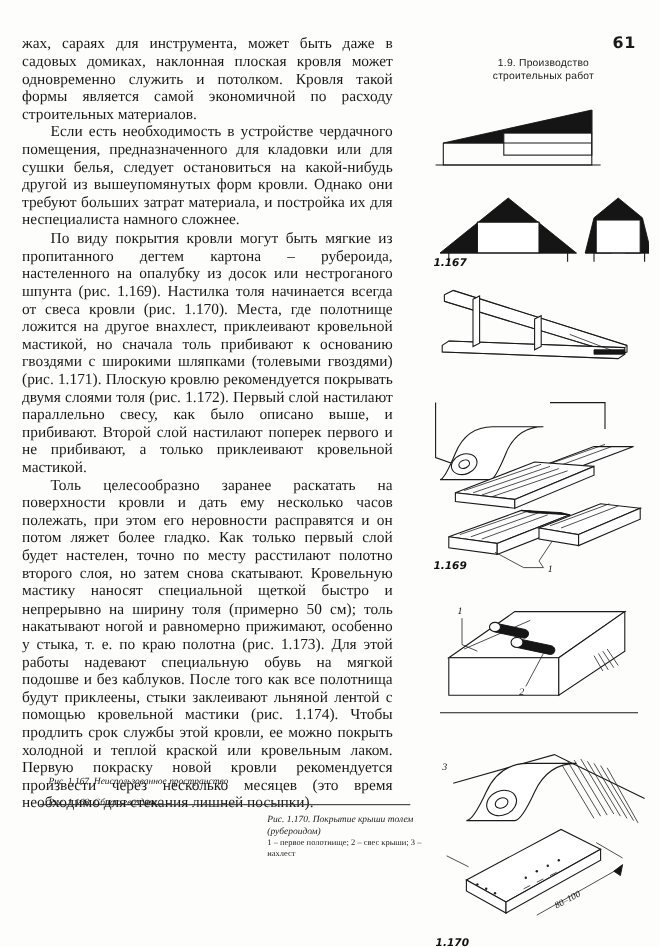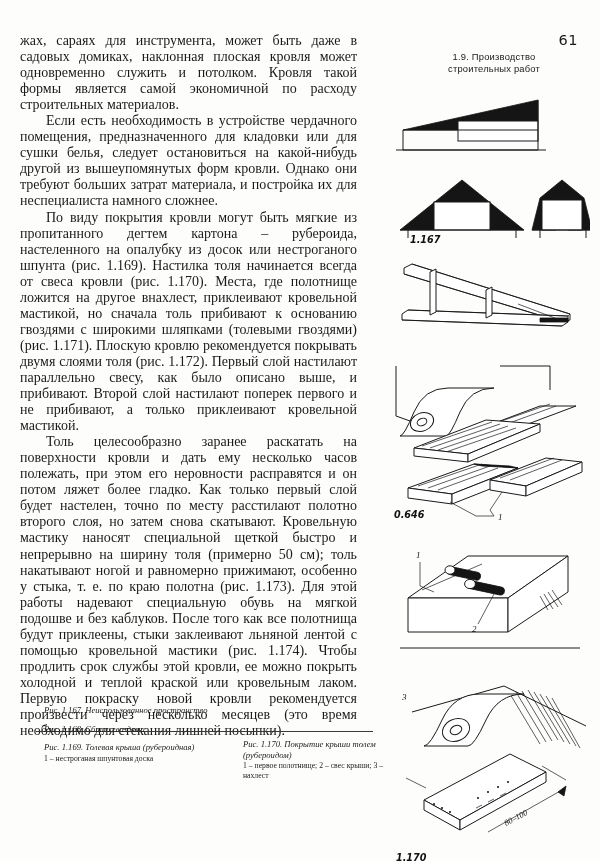--- a/index.html
+++ b/index.html
@@ -22,21 +22,21 @@
     height: 861px;
     background: #fdfdfc;
   }
 
   
   .page-number {
     position: absolute;
     right: 22px;
     top: 32px;
     font-family: "DejaVu Sans", sans-serif;
-    font-weight: normal;
+    font-weight: bold;
     font-size: 14.5px;
     letter-spacing: 0.5px;
   }
   .running-head {
     position: absolute;
     right: 22px;
     top: 51px;
     width: 168px;
     text-align: center;
     font-family: Liberation Sans, sans-serif;
@@ -150,24 +150,20 @@
     <p class="indent">Если есть необходимость в устройстве чердачного помещения, предназначенного для кладовки или для сушки белья, следует остановиться на какой-нибудь другой из вышеупомянутых форм кровли. Однако они требуют больших затрат материала, и постройка их для неспециалиста намного сложнее.</p>
     <p class="indent">По виду покрытия кровли могут быть мягкие из пропитанного дегтем картона – рубероида, настеленного на опалубку из досок или нестроганого шпунта (рис. 1.169). Настилка толя начинается всегда от свеса кровли (рис. 1.170). Места, где полотнище ложится на другое внахлест, приклеивают кровельной мастикой, но сначала толь прибивают к основанию гвоздями с широкими шляпками (толевыми гвоздями) (рис. 1.171). Плоскую кровлю рекомендуется покрывать двумя слоями толя (рис. 1.172). Первый слой настилают параллельно свесу, как было описано выше, и прибивают. Второй слой настилают поперек первого и не прибивают, а только приклеивают кровельной мастикой.</p>
     <p class="indent">Толь целесообразно заранее раскатать на поверхности кровли и дать ему несколько часов полежать, при этом его неровности расправятся и он потом ляжет более гладко. Как только первый слой будет настелен, точно по месту расстилают полотно второго слоя, но затем снова скатывают. Кровельную мастику наносят специальной щеткой быстро и непрерывно на ширину толя (примерно 50 см); толь накатывают ногой и равномерно прижимают, особенно у стыка, т. е. по краю полотна (рис. 1.173). Для этой работы надевают специальную обувь на мягкой подошве и без каблуков. После того как все полотнища будут приклеены, стыки заклеивают льняной лентой с помощью кровельной мастики (рис. 1.174). Чтобы продлить срок службы этой кровли, ее можно покрыть холодной и теплой краской или кровельным лаком. Первую покраску новой кровли рекомендуется произвести через несколько месяцев (это время необходимо для стекания лишней посыпки).</p>
   </div>
 
   <div class="rule"></div>
 
   <div class="caption-left">
     <div class="cap">Рис. 1.167. Неиспользованное пространство</div>
     <div class="cap">Рис. 1.168. Сбито гвоздями</div>
-    <div class="cap">
-      <span>Рис. 1.169. Толевая крыша (рубероидная)</span>
-      <div class="legend">1 – нестроганая шпунтовая доска</div>
-    </div>
   </div>
 
   <div class="caption-right">
     <div class="cap">
       <span>Рис. 1.170. Покрытие крыши толем (рубероидом)</span>
       <div class="legend">1 – первое полотнище; 2 – свес крыши; 3 – нахлест</div>
     </div>
   </div>
 
   <div class="fig-col">
@@ -186,21 +182,21 @@
         <polyline class="ln" points="18,142 18,178 126,178 126,142"></polyline>
         <line class="ln" x1="10" y1="142" x2="134" y2="142"></line>
         <line class="ln" x1="4" y1="178" x2="140" y2="178"></line>
 
         <polygon class="blk" points="142,142 150,110 172,92 194,110 202,142 178,142 178,116 166,116 166,142"></polygon>
         <rect class="wht" x="152" y="112" width="40" height="30"></rect>
         <polyline class="ln" points="150,142 150,178 196,178 196,142"></polyline>
         <line class="ln" x1="142" y1="142" x2="202" y2="142"></line>
         <line class="ln" x1="138" y1="178" x2="206" y2="178"></line>
       </svg>
-      <div class="fig-label" style="margin-left:20px; margin-top:-4px;">1.167</div>
+      <div class="fig-label" style="margin-left:4px; margin-top:-4px;">1.167</div>
     </div>
 
     <div class="fig" style="left:0; top:168px;">
       <svg width="200" height="85" viewBox="0 0 200 85">
 
         <polygon class="wht" points="14,12 22,8 180,58 180,64 172,66 14,18"></polygon>
         <line class="ln-t" x1="22" y1="8" x2="180" y2="58"></line>
         <line class="ln-t" x1="14" y1="18" x2="172" y2="66"></line>
         <line class="ln-t" x1="180" y1="58" x2="172" y2="66"></line>
 
@@ -256,21 +252,21 @@
         </g>
         <polygon class="wht" points="100,120 136,126 136,136 100,130"></polygon>
         <polygon class="wht" points="136,126 192,102 192,112 136,136"></polygon>
 
         <polygon class="blk" points="84,104 92,106 128,108 120,106"></polygon>
 
         <polyline class="ln-t" points="60,142 86,156 104,156"></polyline>
         <polyline class="ln-t" points="112,132 100,150 104,156"></polyline>
         <text class="lbl" x="108" y="160">1</text>
       </svg>
-      <div class="fig-label" style="margin-left:4px; margin-top:-16px;">0.646</div>
+      <div class="fig-label" style="margin-left:4px; margin-top:-16px;">1.169</div>
     </div>
 
     <div class="fig" style="left:0; top:452px;">
       <svg width="200" height="135" viewBox="0 0 200 135">
 
         <polygon class="wht" points="18,58 78,16 178,16 118,58"></polygon>
         <polygon class="wht" points="18,58 118,58 118,92 18,92"></polygon>
         <polygon class="wht" points="118,58 178,16 178,52 118,92"></polygon>
 
         <line class="ln-t" x1="32" y1="50" x2="92" y2="24"></line>

